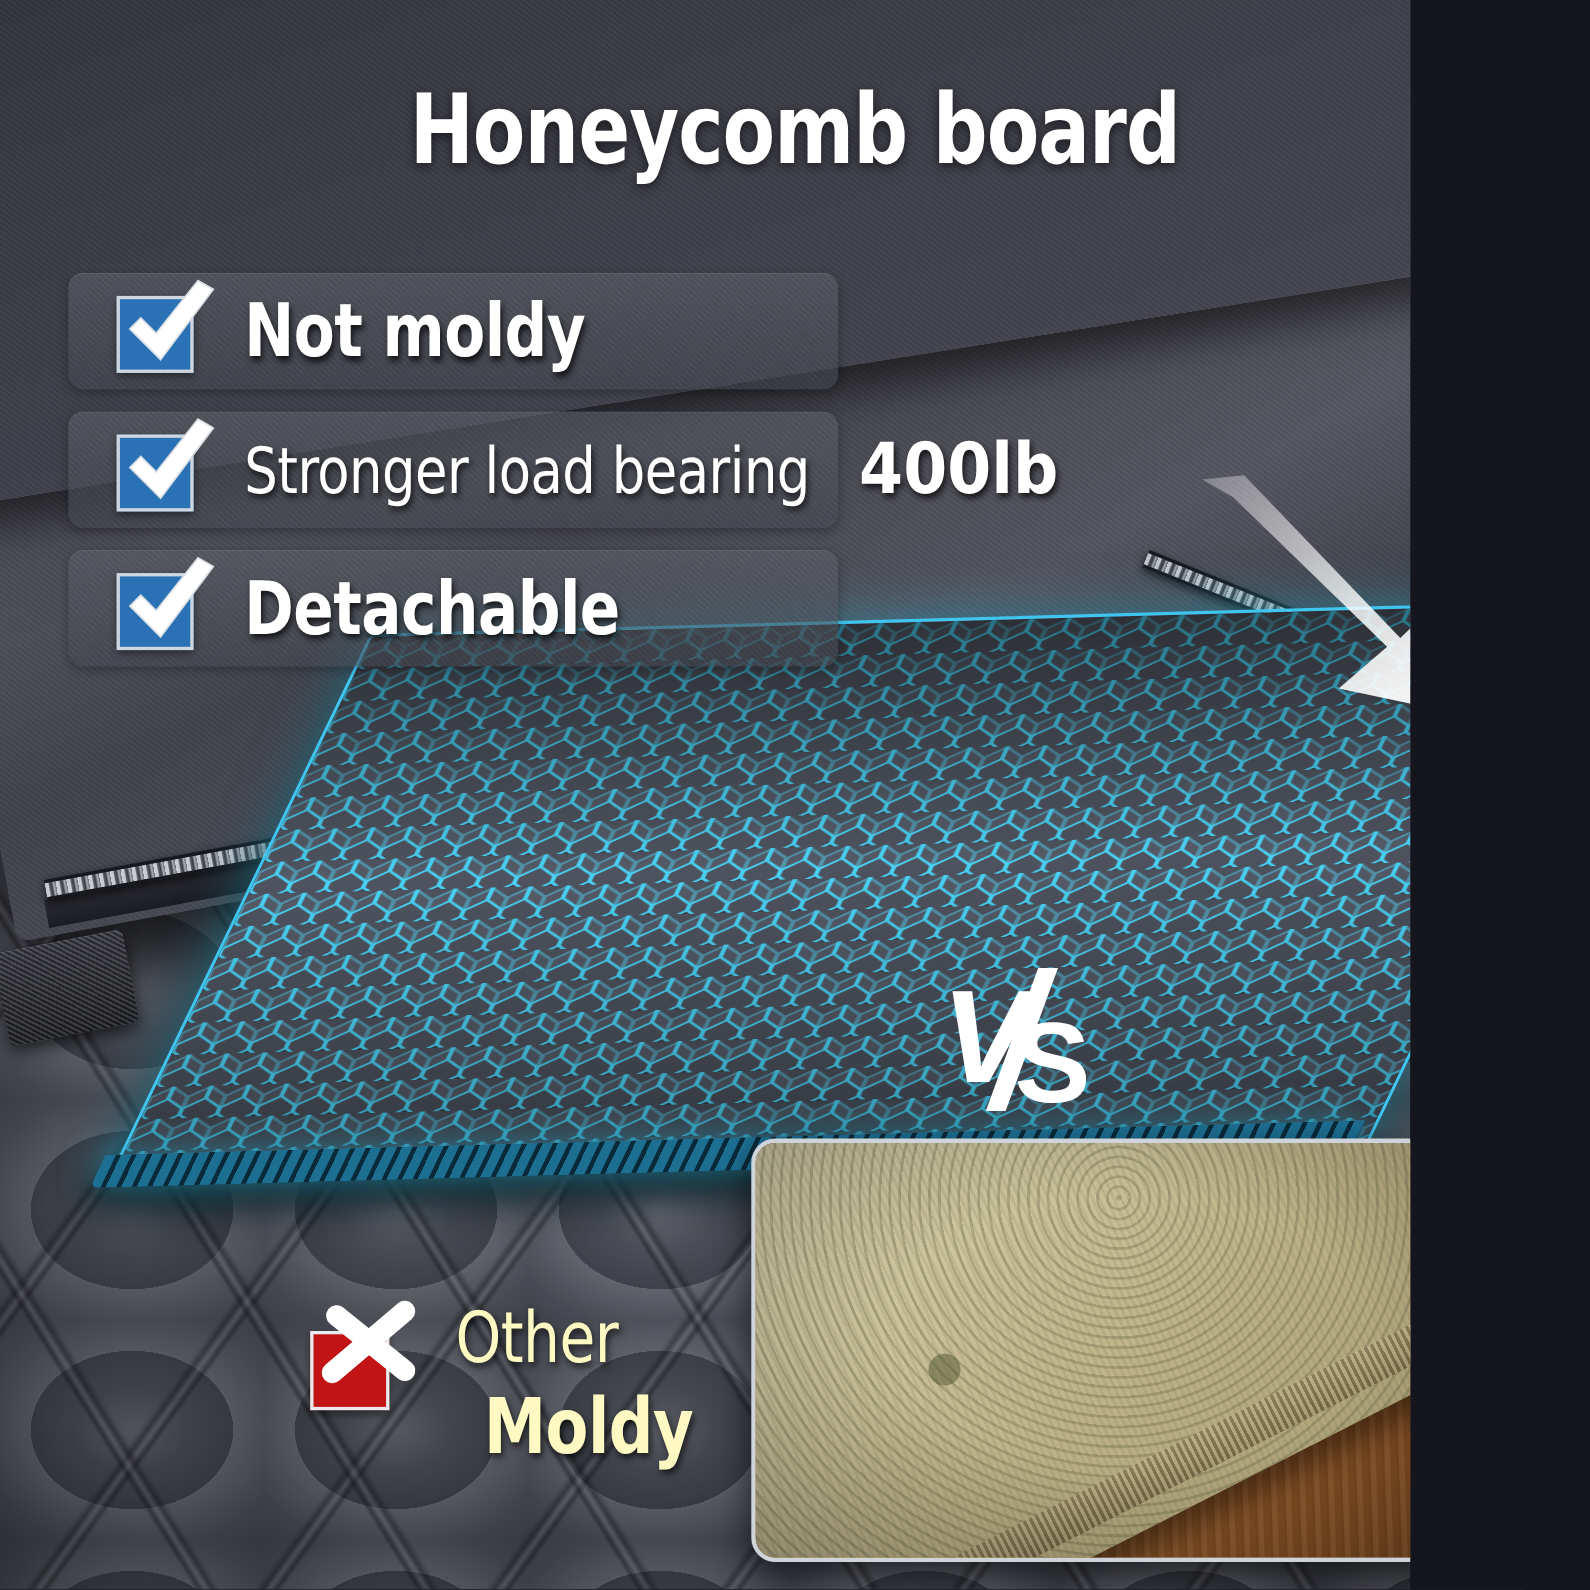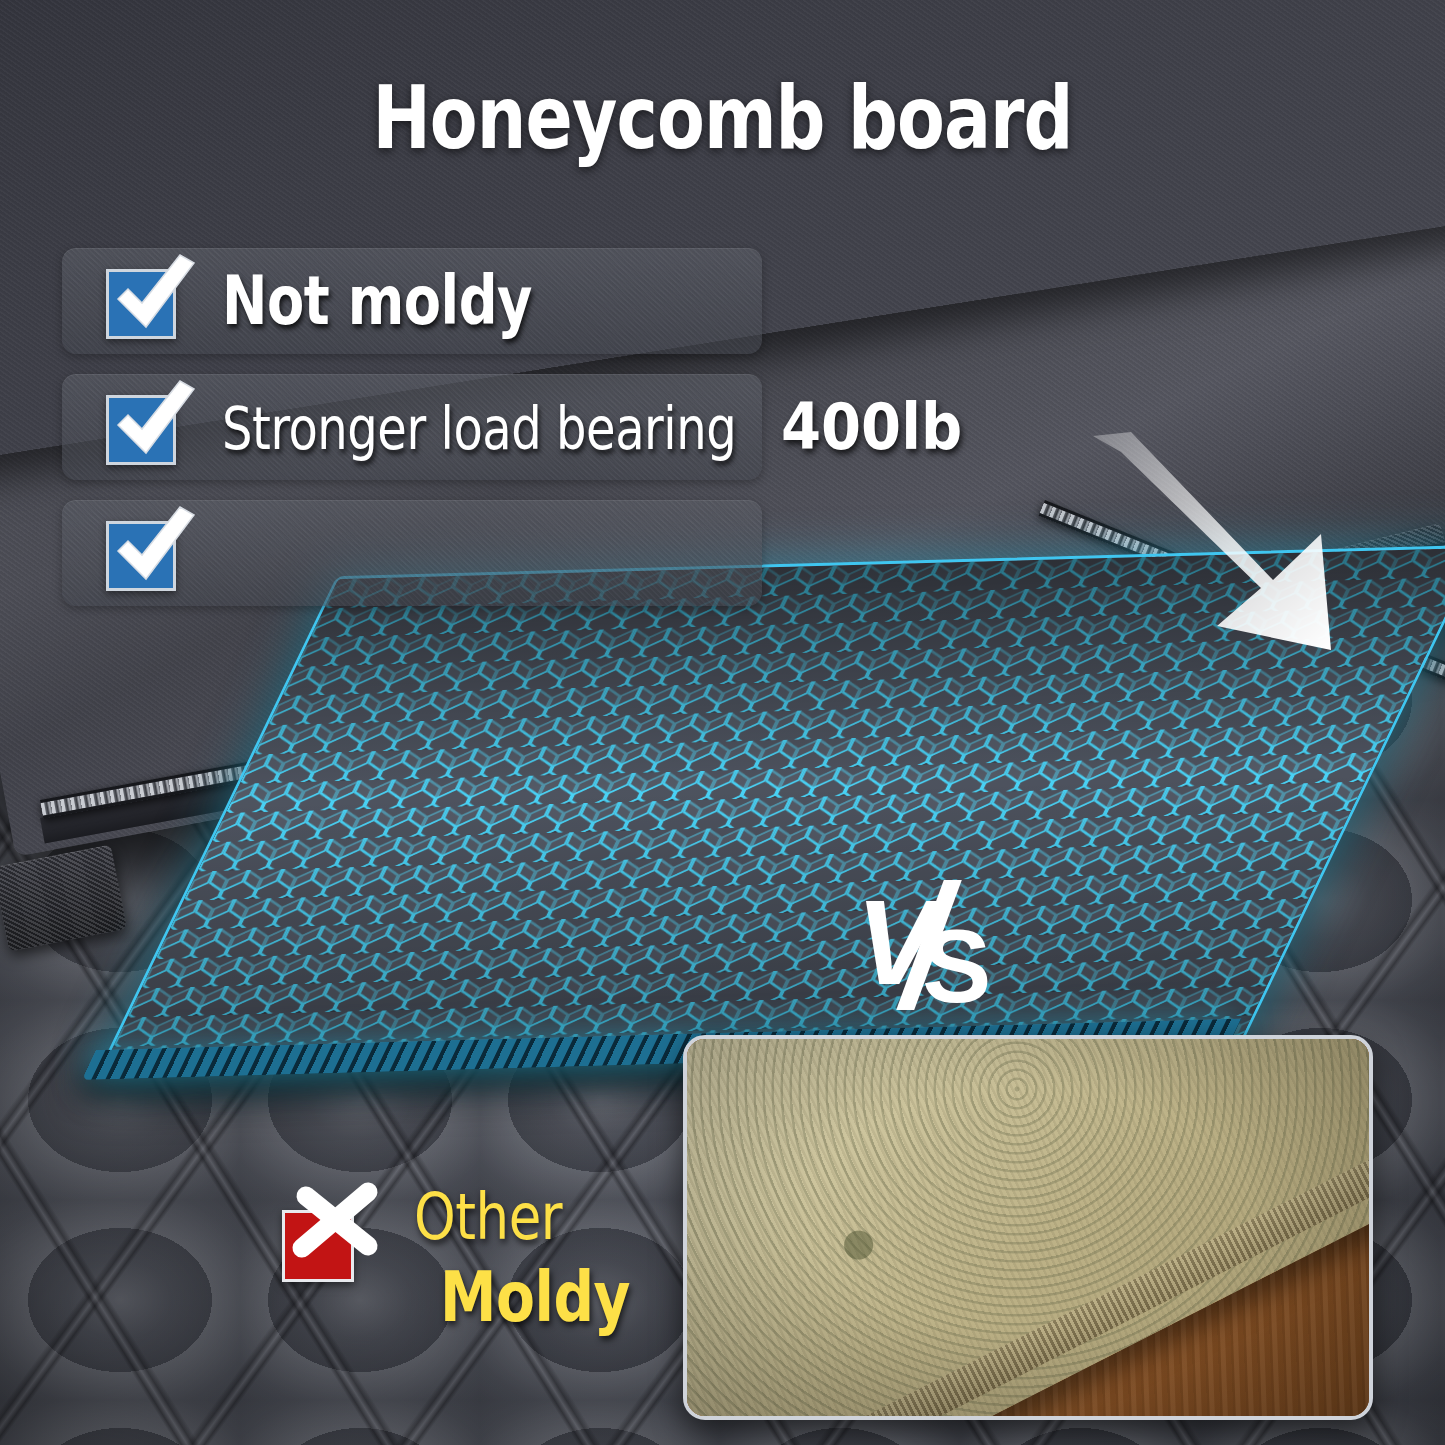--- a/index.html
+++ b/index.html
@@ -5,21 +5,21 @@
 <style>
   * { margin:0; padding:0; box-sizing:border-box; }
   html, body {
     width:1445px; height:1445px;
     overflow:hidden;
     background:#15151d;
     font-family:"Liberation Sans", sans-serif;
   }
   #stage {
     position:relative;
-    width:1445px; height:1445px;
+    width:1282px; height:1445px;
     overflow:hidden;
     background:#2a2a33;
   }
 
   
 
   
   .quilt {
     position:absolute; inset:0;
     background:
@@ -260,21 +260,21 @@
   .x-box {
     position:absolute; left:4px; top:22px;
     width:72px; height:72px;
     background:#c21414;
     border:3px solid #e8eaee;
     box-shadow:0 3px 8px rgba(0,0,0,0.5);
   }
   .x-mark { position:absolute; left:-2px; top:-12px; width:118px; height:118px; }
   .other-labels {
     position:absolute; left:136px; top:0;
-    color:#fde047;
+    color:#fef9c3;
     font-family:"DejaVu Sans Condensed","Liberation Sans Narrow","Liberation Sans", sans-serif;
     text-shadow:2px 4px 7px rgba(0,0,0,0.7);
     white-space:nowrap;
   }
   .lbl-other { font-size:64px; font-weight:normal; letter-spacing:-0.5px; transform:scaleX(0.92); display:inline-block; transform-origin:left center;}
   .lbl-moldy { display:block; margin-top:2px; margin-left:26px; font-size:70px; font-weight:bold; letter-spacing:-0.5px; transform:scaleX(0.9); transform-origin:left center;}
 
   
   .inset {
     position:absolute;
@@ -416,20 +416,23 @@
       </div>
     </div>
 
     <div class="feature-row">
       <div class="chk-wrap">
         <div class="chk-box"></div>
         <svg class="chk-mark" viewBox="0 0 104 104">
           <path d="M16 58 L26 48 L40 62 L78 14 L92 22 L44 86 Z" fill="#ffffff" stroke="#d8dde4" stroke-width="1.5"></path>
         </svg>
       </div>
+      <div class="feat-text">
+        <span class="feat-bold">Detachable</span>
+      </div>
     </div>
 
   </div>
 
   <svg class="vs" viewBox="0 0 160 130">
     <text x="-4" y="104" font-family="Liberation Sans, sans-serif" font-size="120" font-weight="bold" font-style="italic" fill="#ffffff">V</text>
     <text x="62" y="122" font-family="Liberation Sans, sans-serif" font-size="104" font-weight="bold" fill="#ffffff">S</text>
     <polygon points="86,-6 104,-6 52,136 34,136" fill="#ffffff"></polygon>
   </svg>
 

